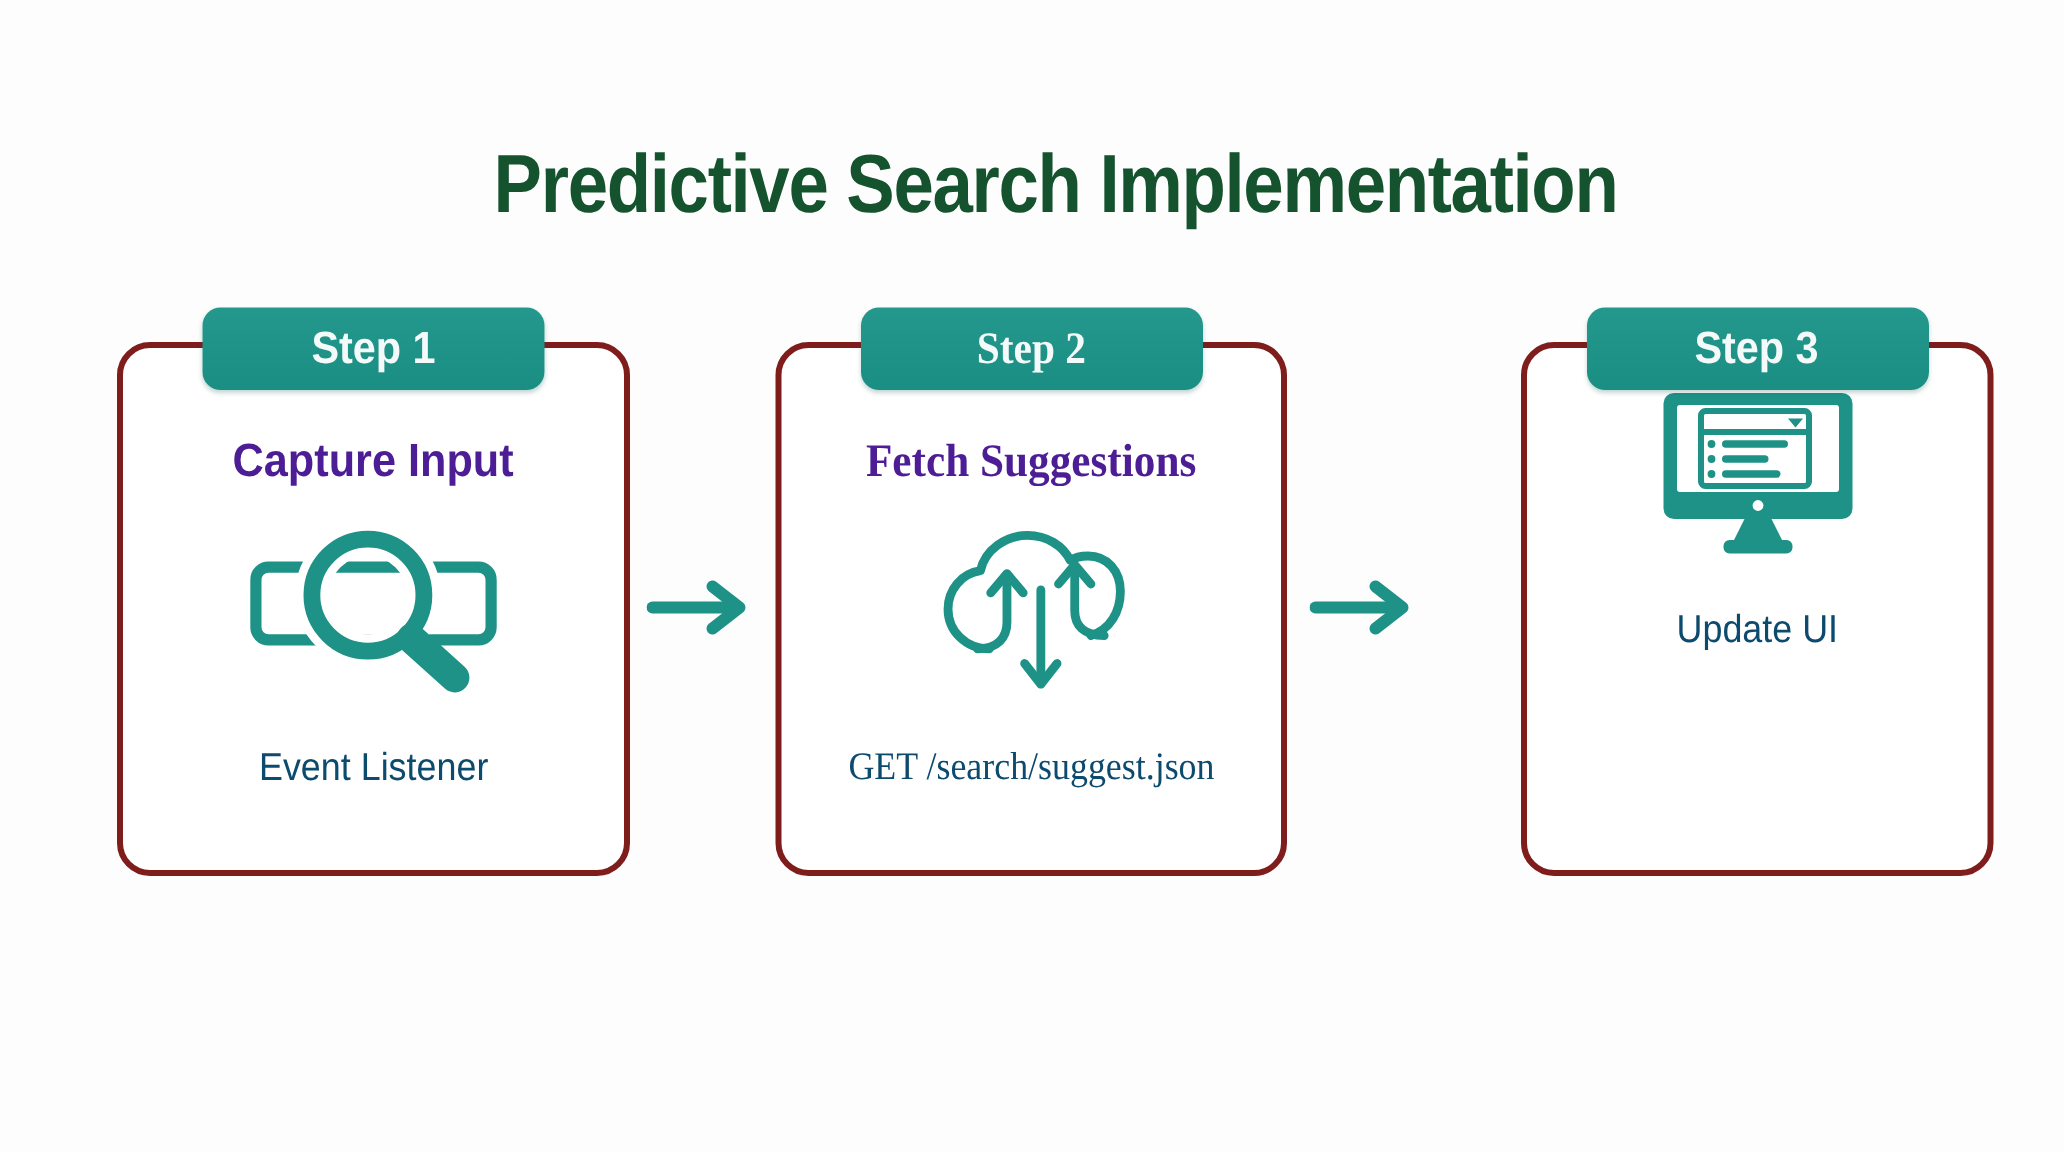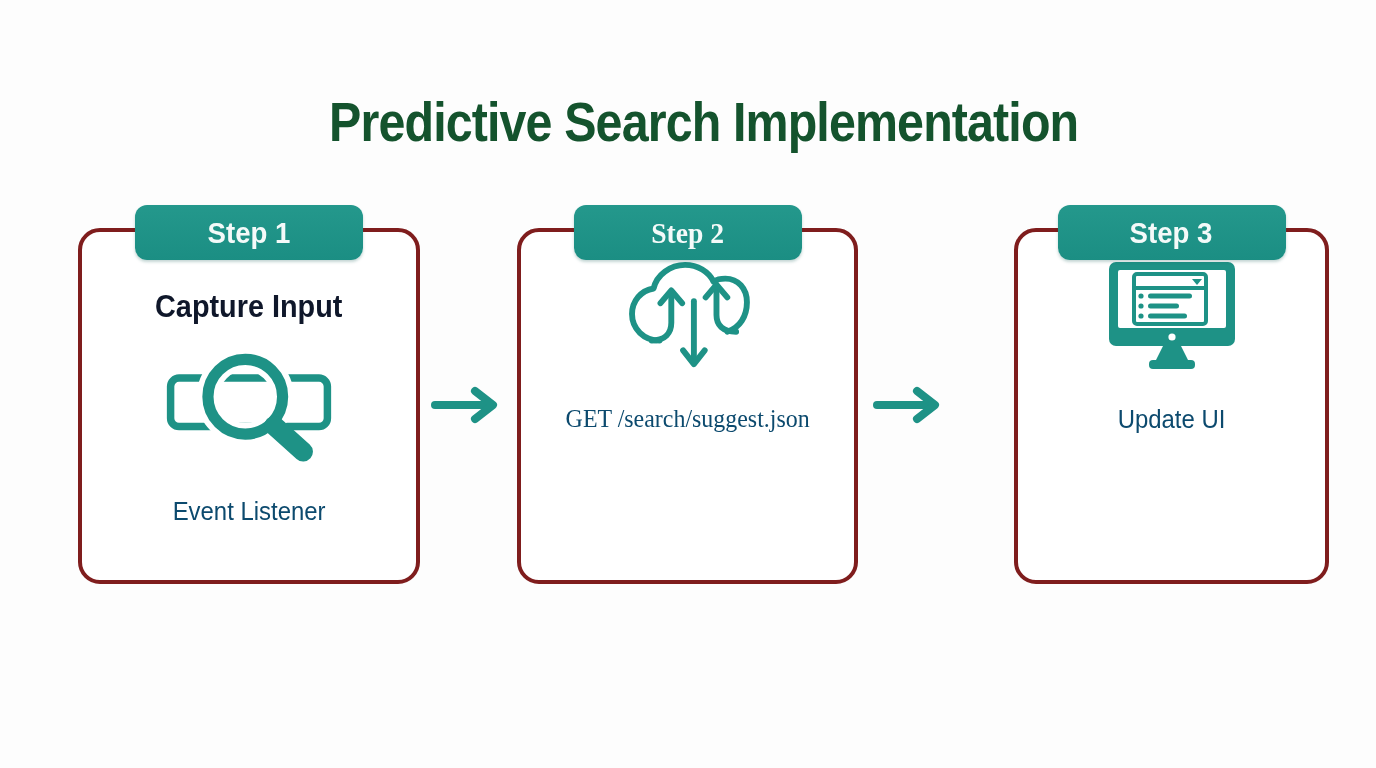--- a/index.html
+++ b/index.html
@@ -66,21 +66,21 @@
     font-size: 30px;
     font-weight: bold;
     box-shadow: 0 2px 3px rgba(20, 90, 84, 0.25);
   }
   .badge .cond { transform: scaleX(0.92); }
 
   .heading {
     margin: 58px 0 0 0;
     font-size: 31px;
     font-weight: bold;
-    color: #0f172a;
+    color: #4c1d95;
     line-height: 34px;
   }
   .heading .cond { transform: scaleX(0.93); }
 
   .icon-wrap {
     margin-top: 24px;
     height: 118px;
     display: flex;
     align-items: center;
     justify-content: center;
@@ -127,20 +127,21 @@
 
   <svg class="connector connector-1" width="72" height="40" viewBox="0 0 72 40" aria-hidden="true">
     <line x1="4" y1="20" x2="56" y2="20" stroke="#1E9286" stroke-width="8" stroke-linecap="round"></line>
     <polyline points="44,6 62,20 44,34" fill="none" stroke="#1E9286" stroke-width="8" stroke-linecap="round" stroke-linejoin="round"></polyline>
   </svg>
 
   <section class="card card-2">
     <div class="badge">
         <span class="cond">Step 2</span>
       </div>
+    <h2 class="heading"><span class="cond">Fetch Suggestions</span></h2>
     <div class="icon-wrap">
       <svg width="124" height="110" viewBox="0 0 126 112" aria-hidden="true" fill="none" stroke="#1E9286" stroke-width="6" stroke-linecap="round" stroke-linejoin="round">
         <path d="M 34 82 C 18 82 6 70 6 55 C 6 42 15 31 28 29 C 31 15 45 5 60 5 C 73 5 84 12 89 22 C 92 20 96 19 101 19 C 114 19 123 29 123 43 C 123 57 116 69 103 73"></path>
         <path d="M 26 82 C 40 82 46 74 46 64 L 46 34"></path>
         <path d="M 35 44 L 46 31 L 57 44"></path>
         <path d="M 112 73 C 98 73 92 66 92 56 L 92 28"></path>
         <path d="M 81 38 L 92 25 L 103 38"></path>
         <path d="M 69 42 L 69 103"></path>
         <path d="M 58 92 L 69 106 L 80 92"></path>
       </svg>

